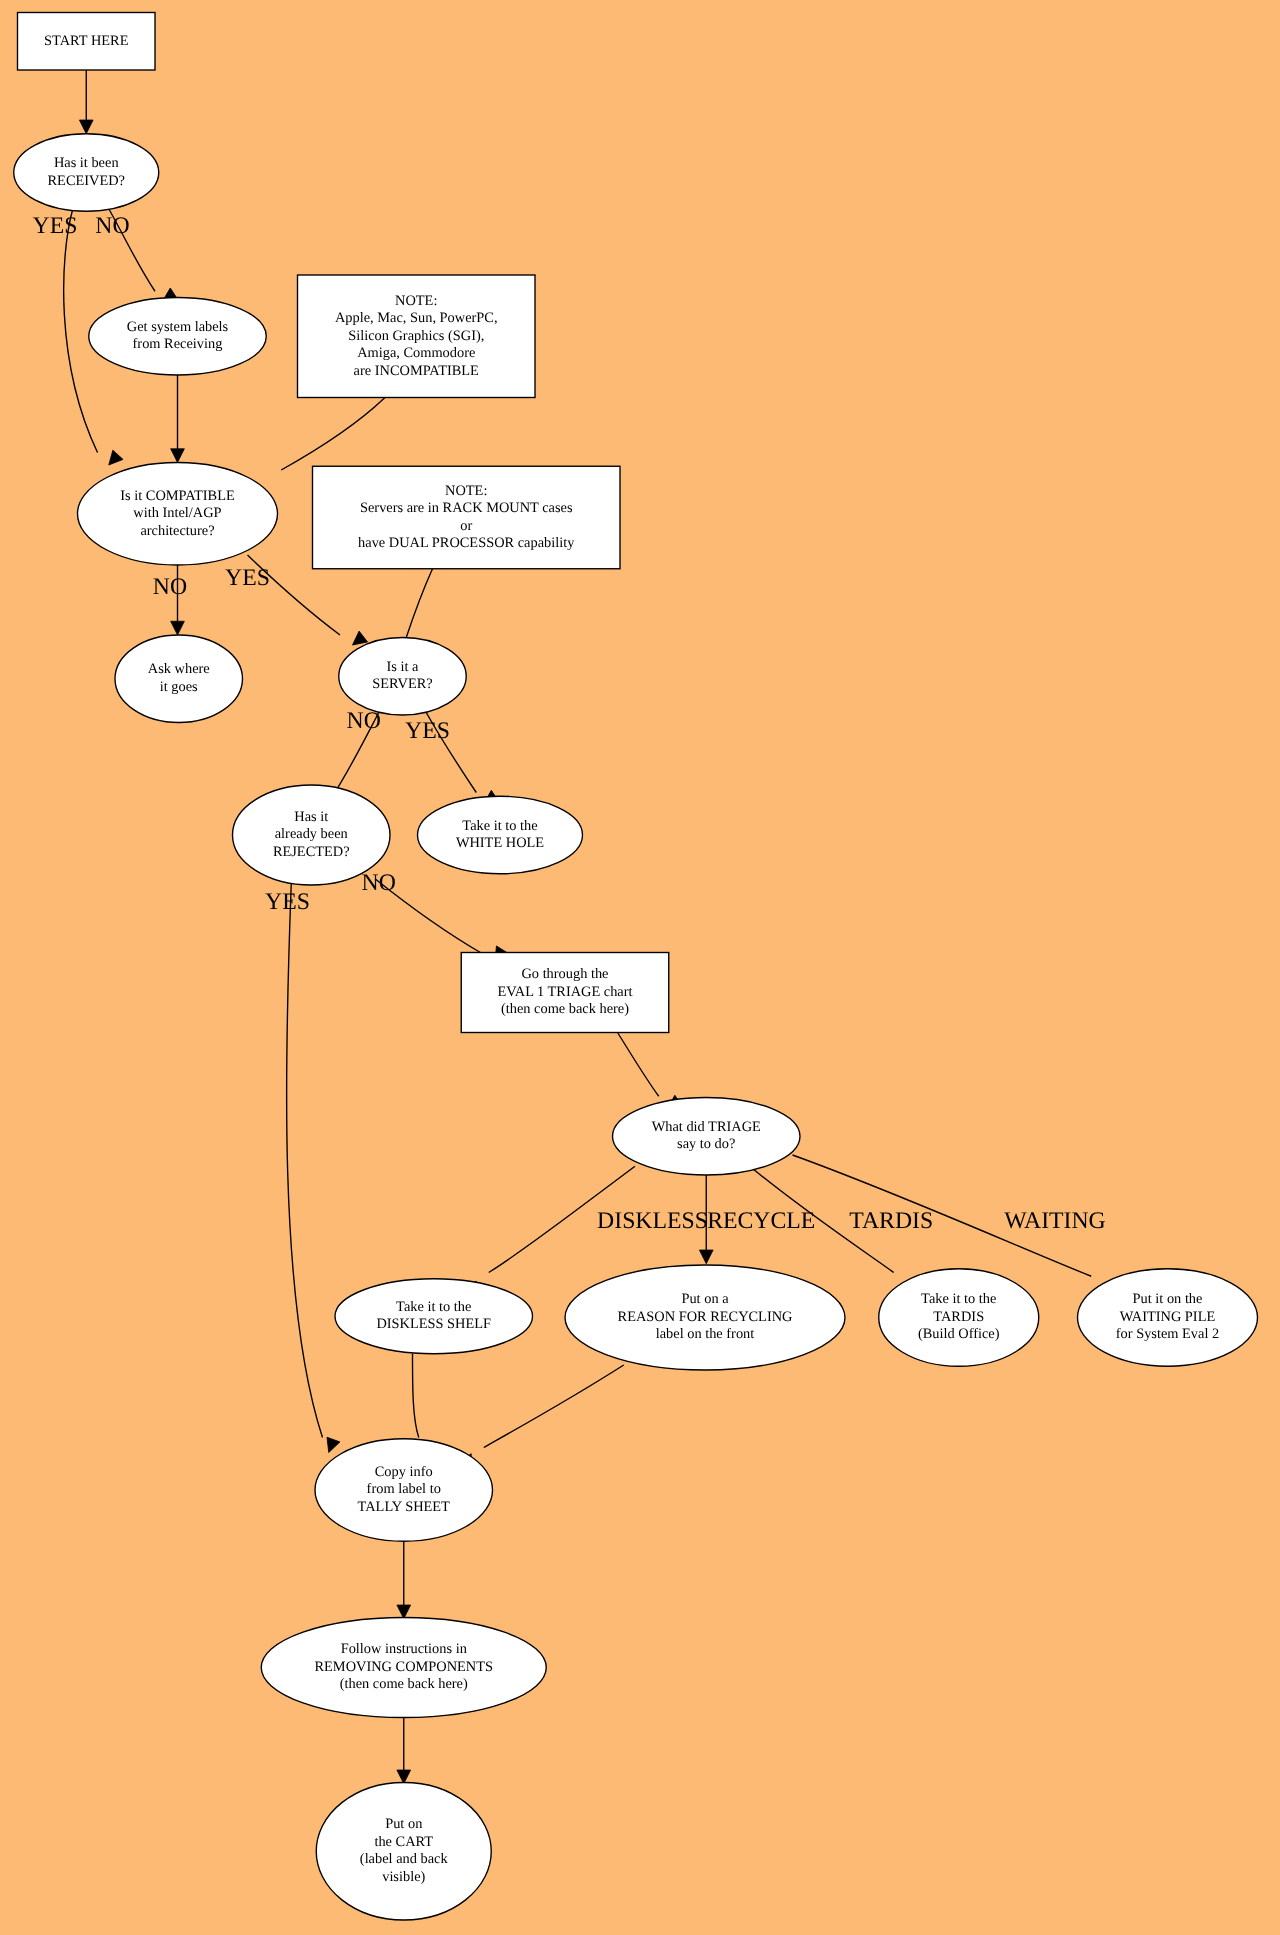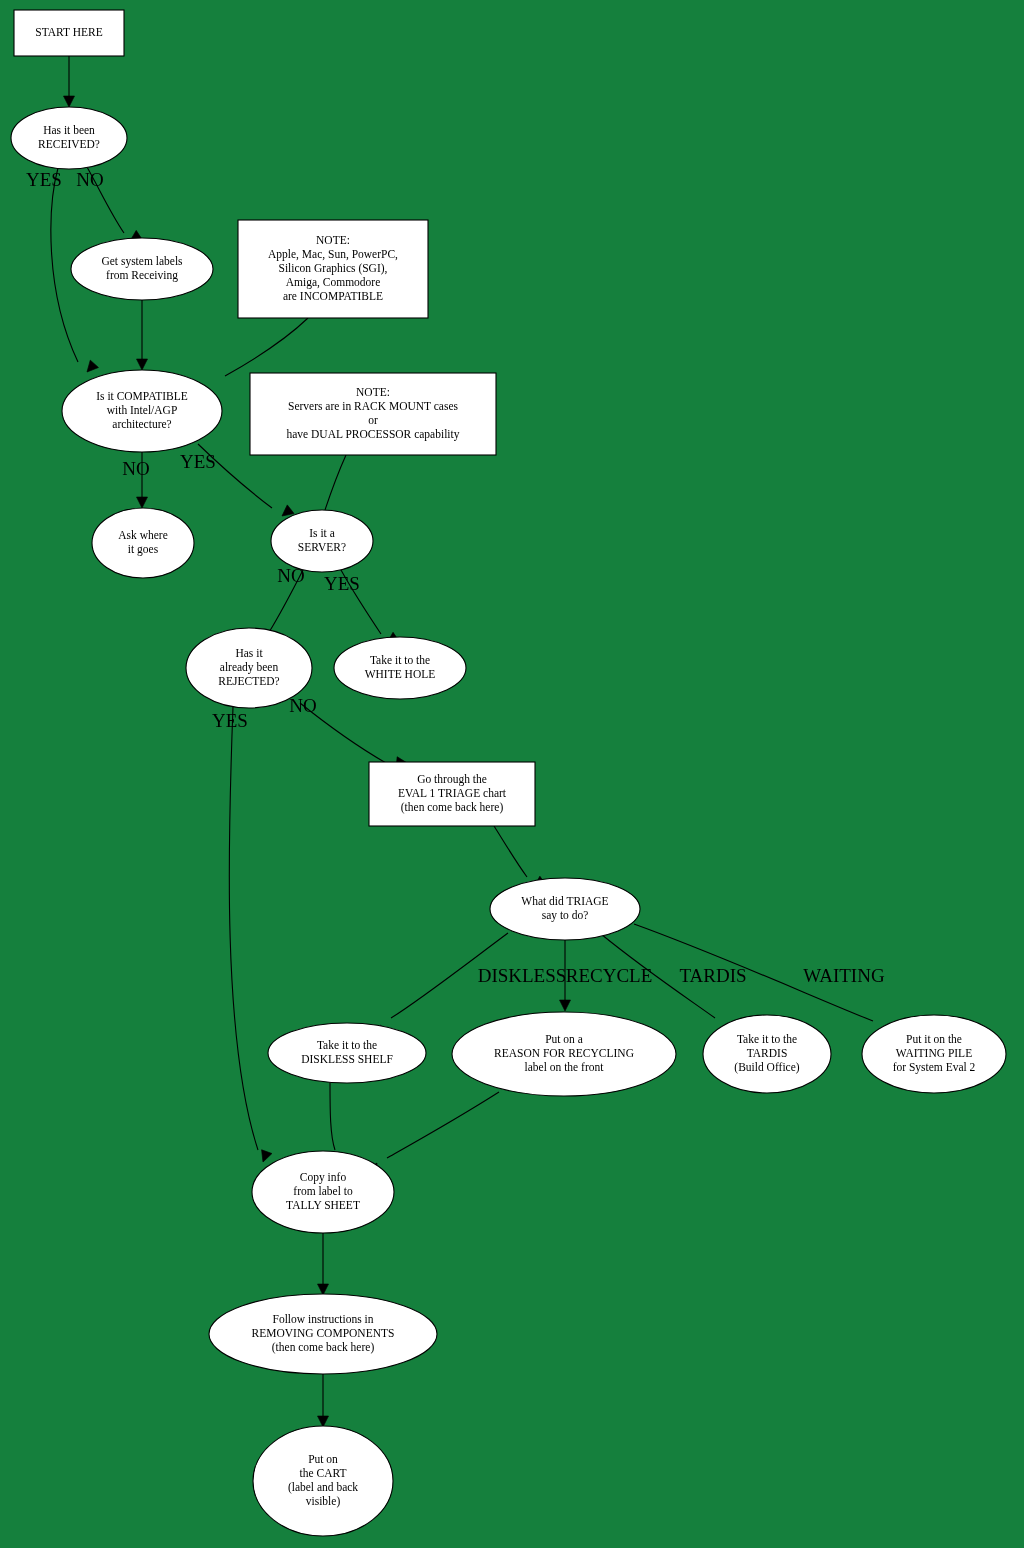--- a/index.html
+++ b/index.html
@@ -7,21 +7,21 @@
     padding: 0;
     background: #ffffff;
   }
   body {
     font-family: "Liberation Serif", "DejaVu Serif", serif;
   }
   #chart-root {
     position: relative;
     width: 1024px;
     height: 1548px;
-    background: #15803d;
+    background: #fdba74;
   }
   svg#flowchart {
     display: block;
     width: 1024px;
     height: 1548px;
   }
   .node-shape {
     fill: #ffffff;
     stroke: #000000;
     stroke-width: 1.1;

